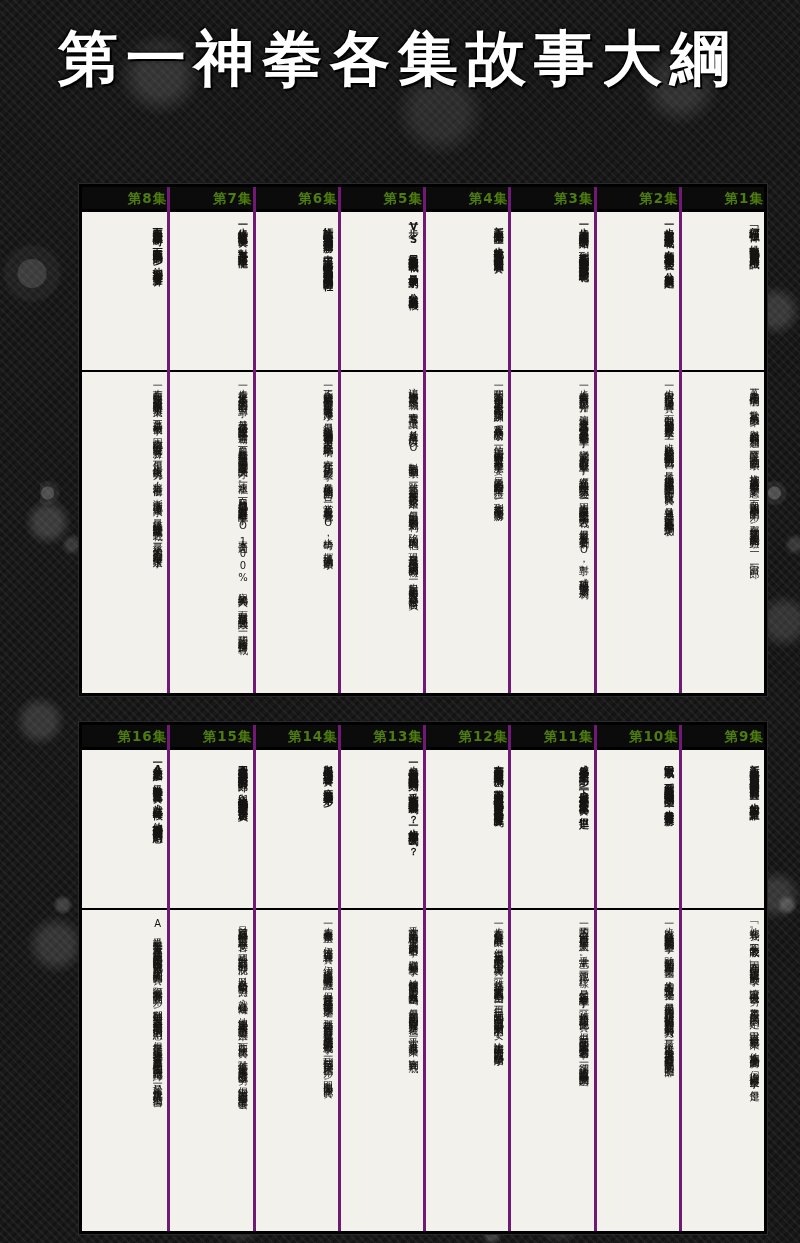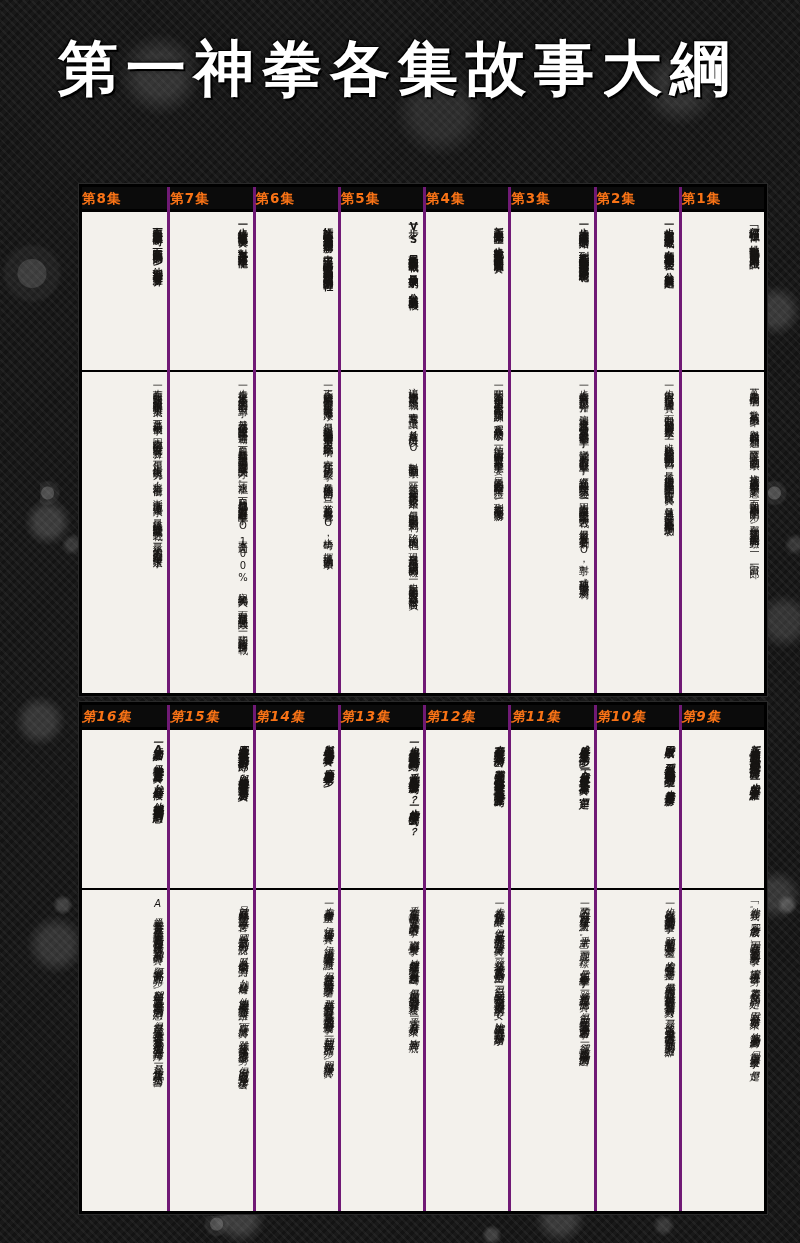--- a/index.html
+++ b/index.html
@@ -17,38 +17,38 @@
       radial-gradient(circle at 97% 72%, rgba(170,170,170,.22) 0 12px, transparent 26px),
       radial-gradient(circle at 20% 6%, rgba(120,120,120,.30) 0 20px, transparent 42px),
       radial-gradient(circle at 55% 9%, rgba(110,110,110,.25) 0 24px, transparent 46px),
       radial-gradient(circle at 85% 7%, rgba(120,120,120,.28) 0 18px, transparent 40px),
       radial-gradient(circle at 30% 98%, rgba(150,150,150,.30) 0 12px, transparent 26px),
       radial-gradient(circle at 70% 98%, rgba(150,150,150,.28) 0 12px, transparent 26px),
       repeating-linear-gradient(45deg, rgba(255,255,255,.045) 0 2px, transparent 2px 6px),
       repeating-linear-gradient(-45deg, rgba(0,0,0,.25) 0 3px, transparent 3px 7px);
   }
   .page-title{
-    position:absolute;left:58px;top:28px;width:700px;height:80px;
+    position:absolute;left:58px;top:18px;width:700px;height:80px;
     color:#fff;font-weight:bold;font-size:60px;line-height:80px;
     letter-spacing:8px;white-space:nowrap;
     text-shadow:2px 2px 0 #000, -1px -1px 0 #000, 0 0 6px rgba(0,0,0,.8);
   }
   .panel{
     position:absolute;left:79px;width:688px;height:512px;
     background:#f3f1ec;border:3px solid #000;box-sizing:border-box;
     display:grid;grid-template-columns:repeat(8,1fr);
     box-shadow:0 0 0 1px #2a2a2a;
   }
   .panel.row1{top:184px;}
-  .panel.row2{top:702px;font-style:italic;}
+  .panel.row2{top:722px;}
   .cell{display:flex;flex-direction:column;border-left:3px solid #701a75;box-sizing:border-box;min-width:0;}
   .cell:first-child{border-left:none;}
   .ep-header{
-    background:#0b0b0b;color:#f97316;height:22px;line-height:22px;
-    text-align:left;font-weight:bold;font-size:13.5px;letter-spacing:1px;
+    background:#0b0b0b;color:#4d7c0f;height:22px;line-height:22px;
+    text-align:right;font-weight:bold;font-size:13.5px;letter-spacing:1px;
     border-bottom:3px solid #000;flex:0 0 auto;
   }
   .vtext{
     writing-mode:vertical-rl;text-orientation:upright;
     color:#171513;font-size:10px;letter-spacing:1.2px;line-height:14px;
     overflow:hidden;box-sizing:border-box;
   }
   .teaser{height:160px;border-bottom:2px solid #000;padding:7px 3px 4px 3px;flex:0 0 auto;font-weight:600;}
   .summary{flex:1 1 auto;padding:8px 3px 6px 3px;}
   .border-art{position:absolute;pointer-events:none;}

